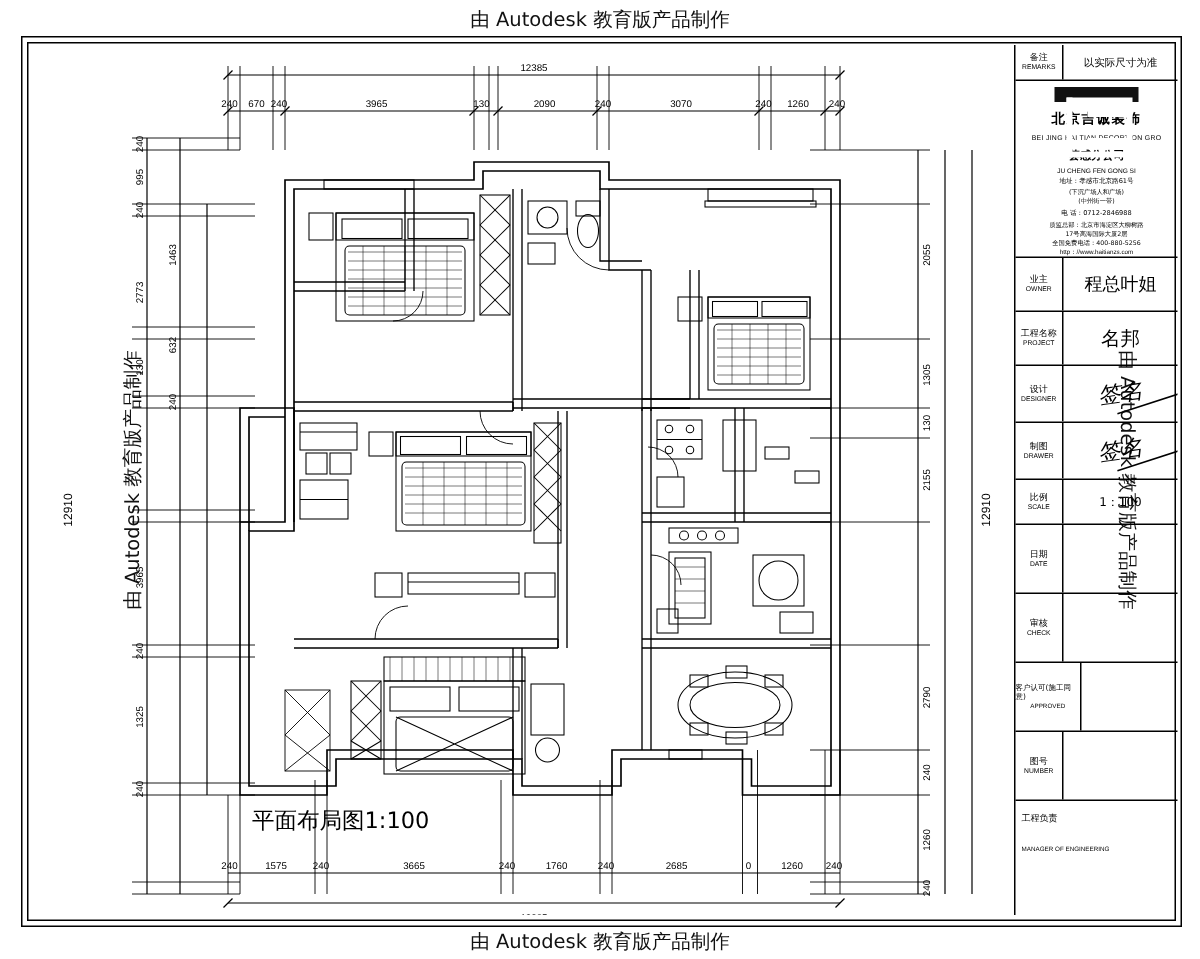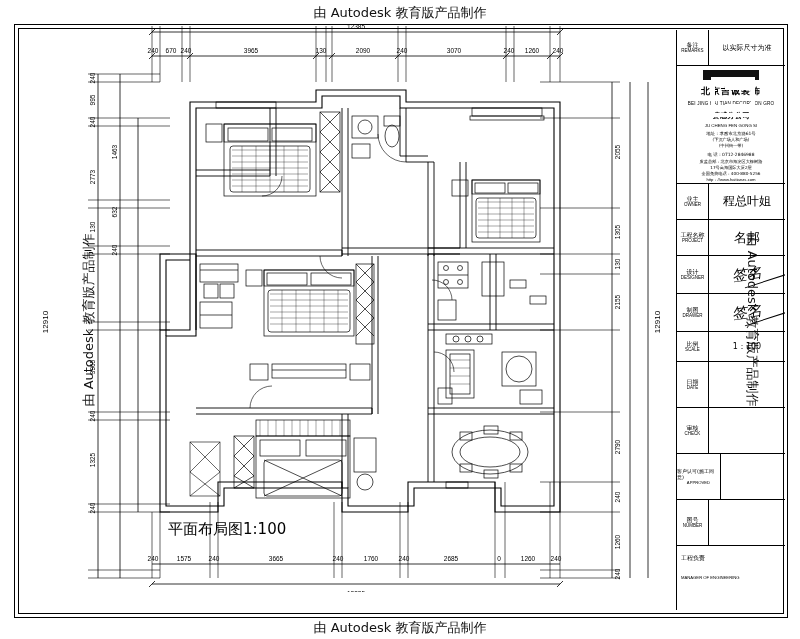--- a/index.html
+++ b/index.html
@@ -8,21 +8,21 @@
   .wm{position:absolute;font-family:"Liberation Serif",serif;font-size:13px;color:#111;white-space:nowrap;}
   .wm-top{top:4px;left:50%;transform:translateX(-50%);}
   .wm-bottom{bottom:2px;left:50%;transform:translateX(-50%);}
   .wm-left{left:2px;top:50%;transform:translateY(-50%) rotate(-90deg);transform-origin:center;}
   .wm-right{right:-38px;top:50%;transform:translateY(-50%) rotate(90deg);transform-origin:center;}
 
   .frame{position:absolute;left:14px;top:24px;width:772px;height:592px;border:1px solid #000;}
   .frame-inner{position:absolute;left:18px;top:28px;width:764px;height:584px;border:1px solid #000;}
 
   
-  .draw{position:absolute;left:20px;top:12px;width:650px;height:580px;}
+  .draw{position:absolute;left:20px;top:30px;width:650px;height:580px;}
 
   
   .title-block{position:absolute;left:676px;top:30px;width:108px;height:580px;border-left:1px solid #000;}
   .tb-row{border-bottom:1px solid #000;box-sizing:border-box;position:relative;display:flex;}
   .tb-cellL{width:32px;border-right:1px solid #000;box-sizing:border-box;display:flex;flex-direction:column;justify-content:center;align-items:center;font-size:6px;line-height:1.25;padding:1px 0;}
   .tb-cellR{flex:1;display:flex;justify-content:center;align-items:center;font-size:8px;text-align:center;padding:1px 2px;box-sizing:border-box;}
   .cn{font-family:"DejaVu Sans",sans-serif;}
 
   .logo-box{height:118px;border-bottom:1px solid #000;display:flex;flex-direction:column;align-items:center;justify-content:flex-start;padding-top:4px;box-sizing:border-box;}
   .logo-mark{width:56px;height:46px;background:#111;position:relative;}
@@ -527,21 +527,21 @@
           <text font-size="8">12910</text>
         </g>
   </g>
 </svg>
 
   <div style="position:absolute;left:148px;top:508px;font-family:'DejaVu Sans',sans-serif;font-size:15px;">平面布局图1:100</div>
 </div>
 
 <div class="title-block">
 
-  <div class="tb-row" style="height:36px;">
+  <div class="tb-row" style="height:24px;">
     <div class="tb-cellL">
       <span class="cn">备注</span>
       <span style="font-size:4.5px">REMARKS</span>
     </div>
     <div class="tb-cellR cn" style="font-size:7px">以实际尺寸为准</div>
   </div>
 
   <div class="logo-box">
     <div class="logo-mark"></div>
     <div class="logo-cn cn">北京吉诚装饰</div>

